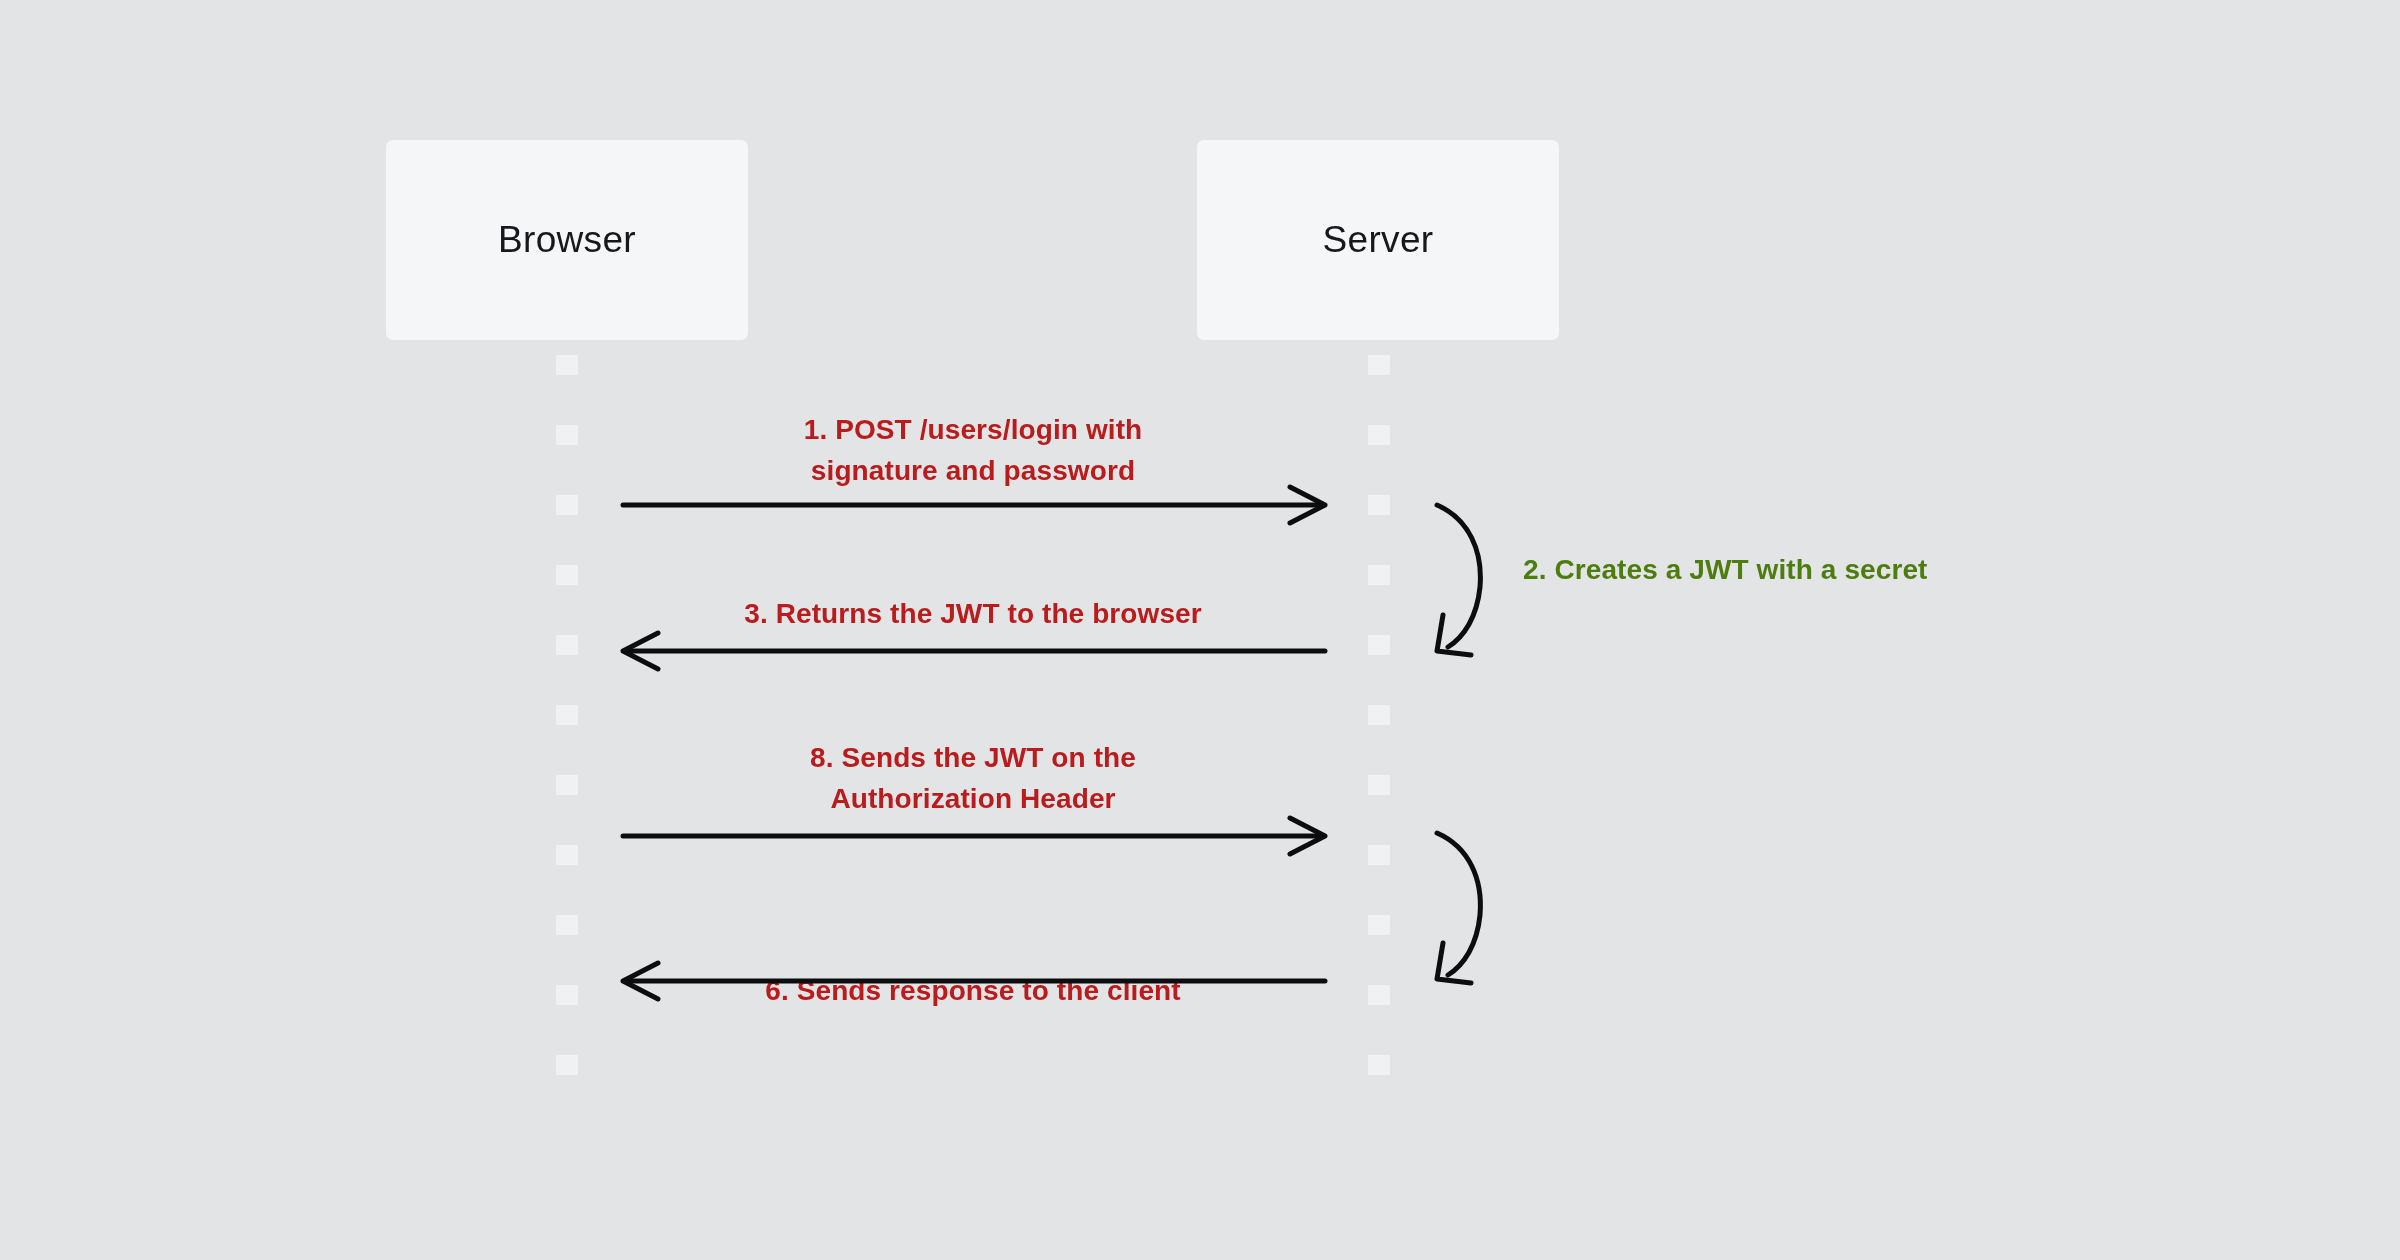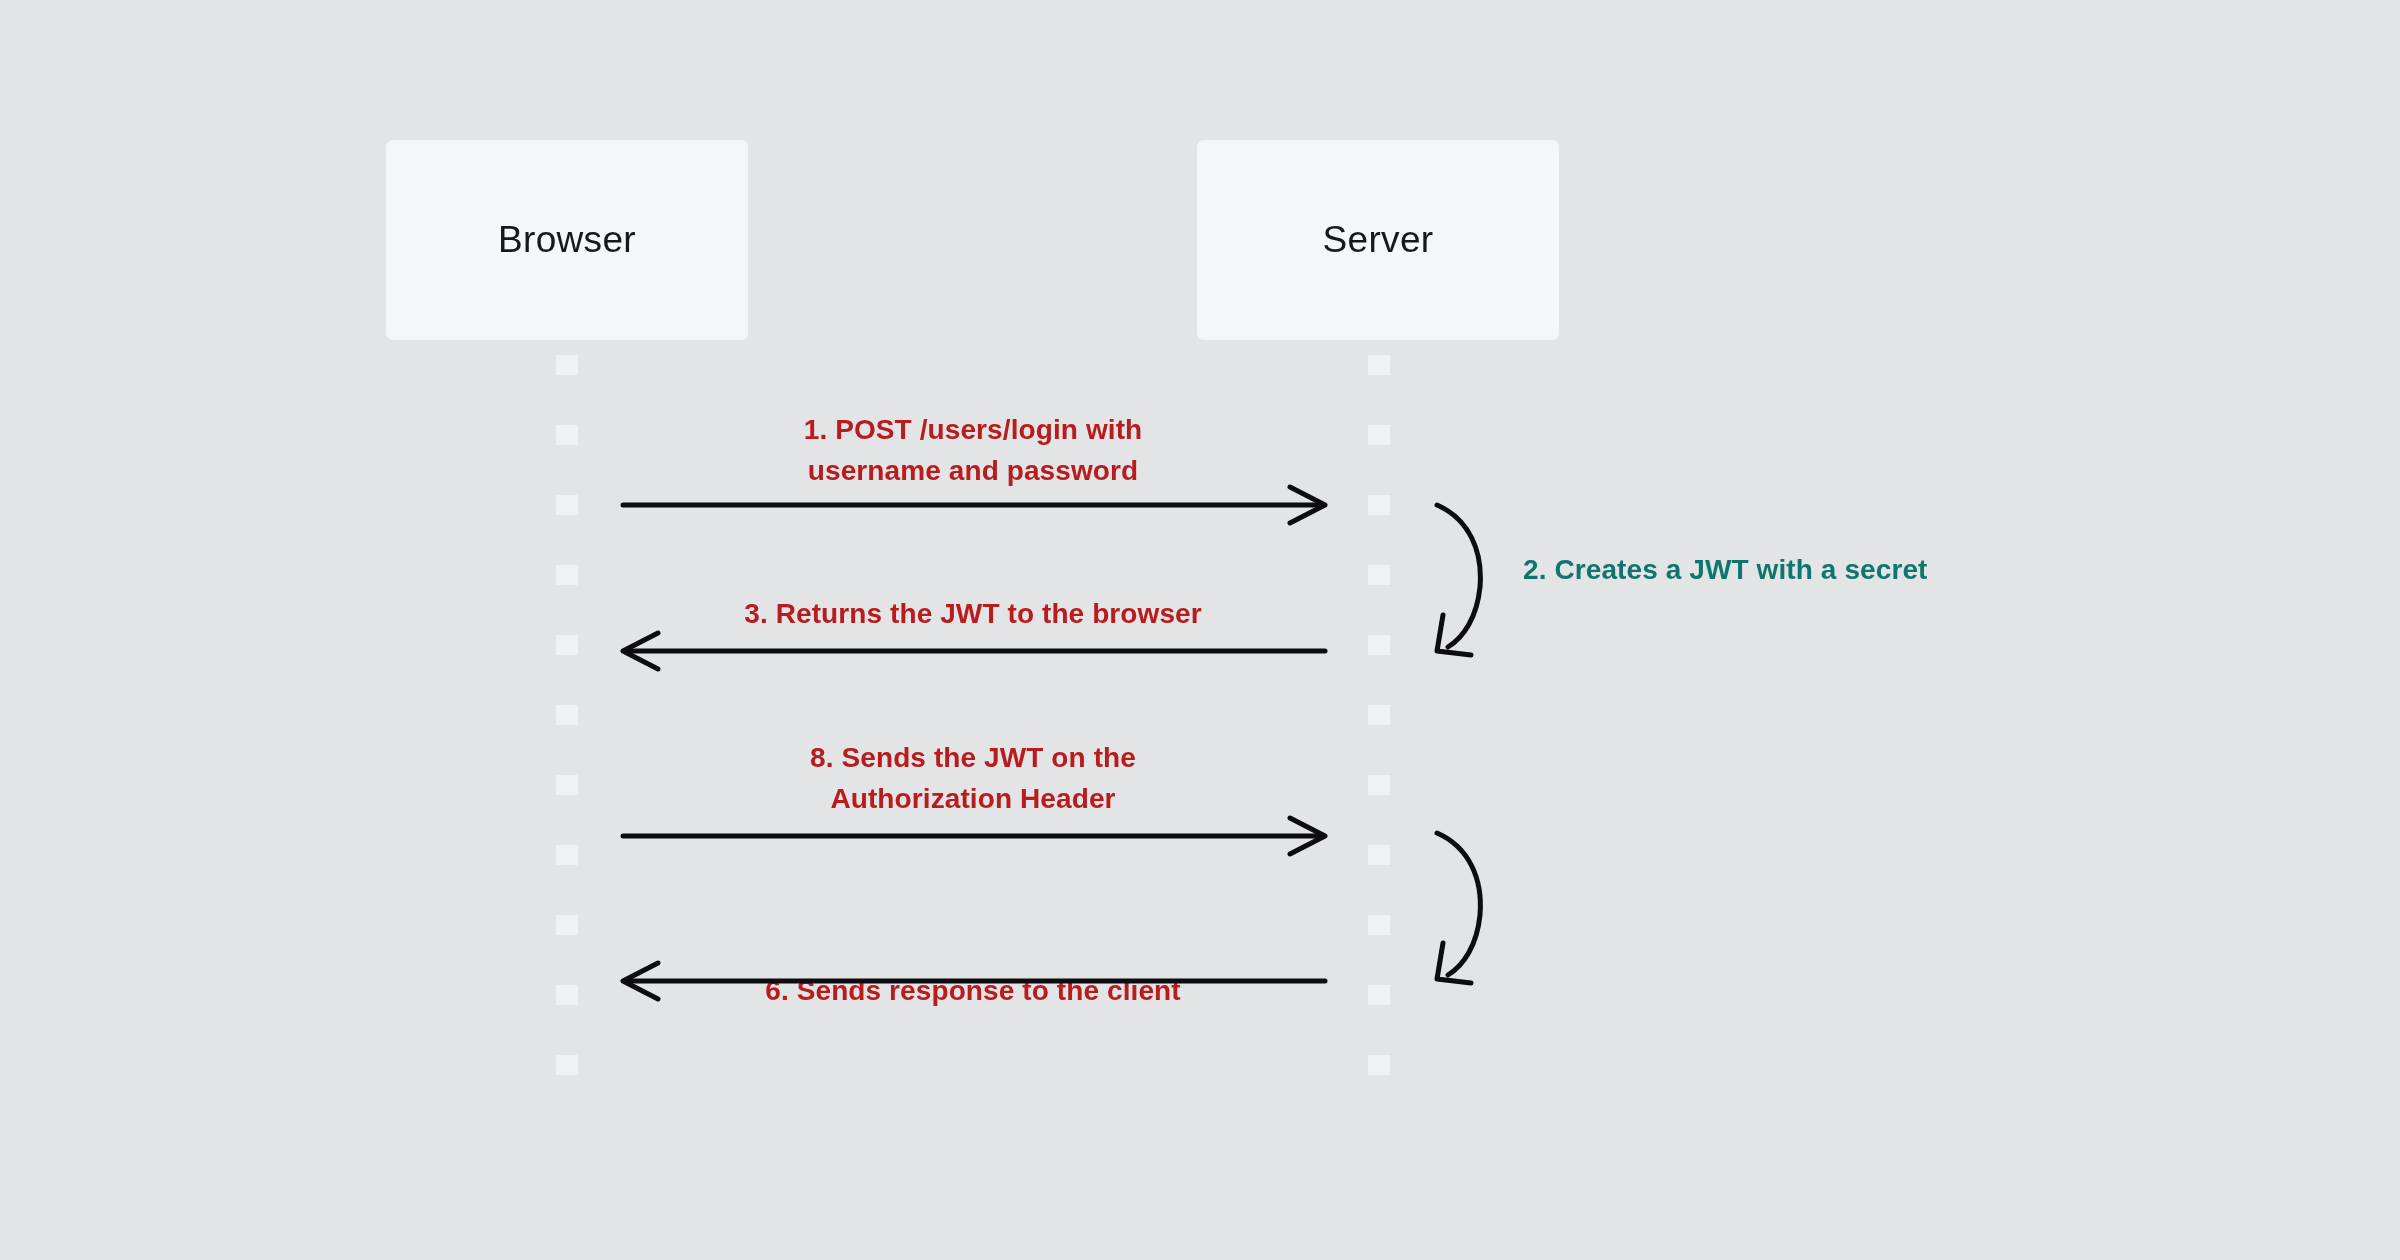--- a/index.html
+++ b/index.html
@@ -20,21 +20,21 @@
   .dash { position:absolute; left:0; width:22px; height:20px; background:#f0f1f3; }
   .msg-label {
     position:absolute; font-size:28px; font-weight:bold;
     line-height:41px; text-align:center; letter-spacing:0.1px;
     color:#b91c1c; width:706px; left:620px;
   }
   .msg-label span { display:block; }
   .side-label {
     position:absolute; left:1523px; font-size:28px; font-weight:bold;
     line-height:41px; text-align:left; letter-spacing:0.1px;
-    color:#0f766e; white-space:nowrap;
+    color:#4d7c0f; white-space:nowrap;
   }
   .side-label span { display:block; }
   svg.arrow { position:absolute; display:block; }
   svg.arrow * { stroke:#0d0d0f; fill:none; stroke-width:5; stroke-linecap:round; stroke-linejoin:round; }
 </style>
 </head>
 <body>
 
 <div class="canvas">
 
@@ -67,21 +67,21 @@
       <div class="dash" style="top: 350px;"></div>
       <div class="dash" style="top: 420px;"></div>
       <div class="dash" style="top: 490px;"></div>
       <div class="dash" style="top: 560px;"></div>
       <div class="dash" style="top: 630px;"></div>
       <div class="dash" style="top: 700px;"></div>
     </div>
 
   <div class="msg-label" style="top:409px;">
     <span>1. POST /users/login with</span>
-    <span>username and password</span>
+    <span>signature and password</span>
   </div>
   <svg class="arrow" style="left:618px; top:475px;" width="712" height="60" viewBox="0 0 712 60">
     <line x1="5" y1="30" x2="700" y2="30"></line>
     <polyline points="672,12 707,30 672,48"></polyline>
   </svg>
 
   <svg class="arrow" style="left:1417px; top:499px;" width="90" height="170" viewBox="0 0 90 170">
     <path d="M 20 6 C 52 20, 66 52, 63 88 C 60 118, 47 138, 31 148"></path>
     <polyline points="26,116 20,152 54,156"></polyline>
   </svg>

